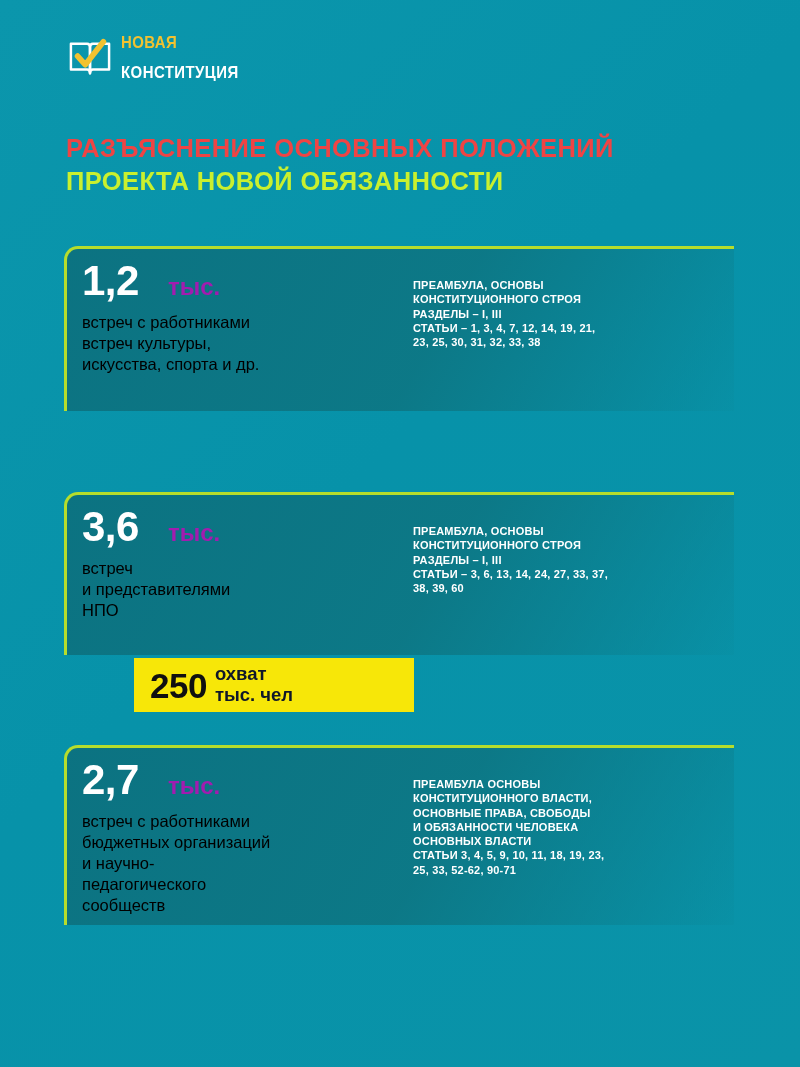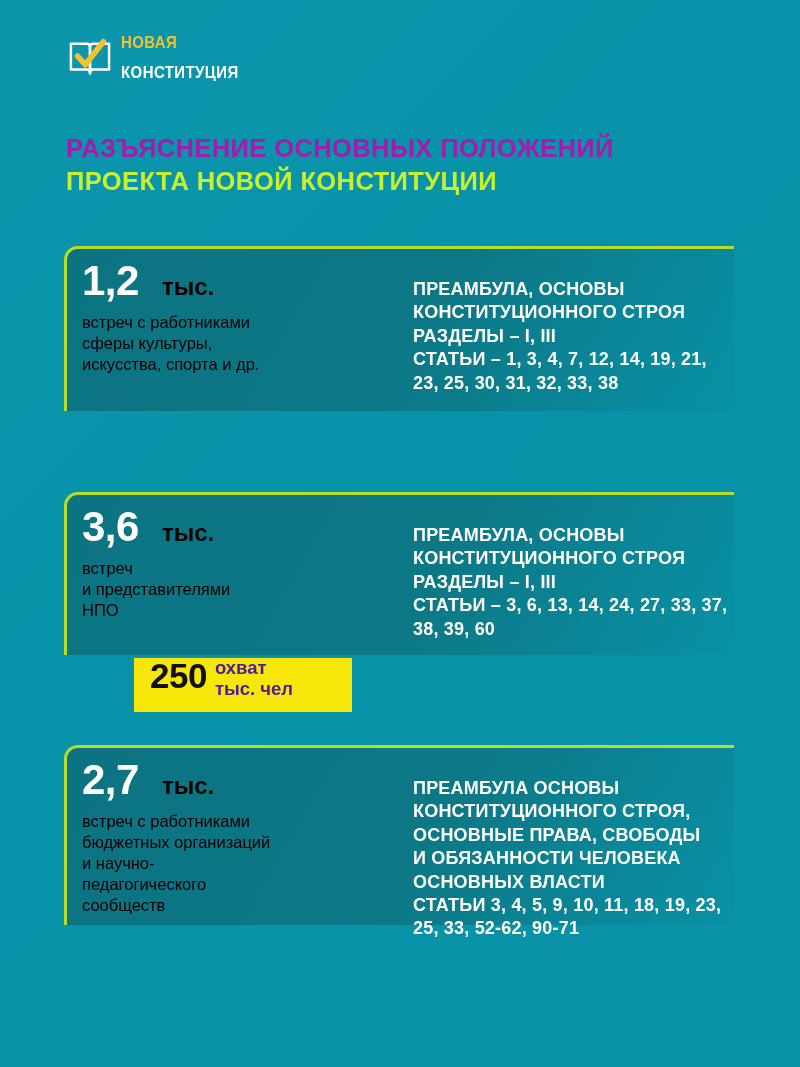--- a/index.html
+++ b/index.html
@@ -63,21 +63,21 @@
     left: 66px;
     top: 132px;
     line-height: 1.28;
   }
   .title-line {
     font-size: 25.5px;
     font-weight: bold;
     letter-spacing: 0.4px;
     white-space: nowrap;
   }
-  .title-line-1 { color: #a21caf; }
+  .title-line-1 { color: #ef4444; }
   .title-line-2 { color: #c9f02e; }
 
   
   .cards {
     position: absolute;
     left: 0;
     top: 0;
     width: 800px;
   }
 
@@ -101,81 +101,81 @@
   .card-left {
     position: absolute;
     left: 18px;
     top: 14px;
     width: 262px;
   }
 
   .stat-row {
     display: flex;
     align-items: baseline;
-    gap: 23px;
+    gap: 29px;
     white-space: nowrap;
   }
   .stat-number {
     font-size: 42px;
     font-weight: bold;
     color: #ffffff;
     letter-spacing: -0.5px;
     line-height: 1;
   }
   .stat-unit {
     font-size: 24px;
     font-weight: bold;
-    color: #000000;
+    color: #a21caf;
     line-height: 1;
   }
 
   .card-desc {
     margin-top: 10px;
     font-size: 16.5px;
     color: #000000;
     line-height: 1.27;
   }
   .card-desc div { white-space: nowrap; }
 
   
   .badge {
     position: absolute;
     left: 70px;
-    width: 218px;
+    width: 280px;
     height: 54px;
     background: #f7e708;
     display: flex;
-    align-items: flex-start;
+    align-items: center;
     padding-left: 16px;
     gap: 8px;
   }
   .badge-number {
     font-size: 35px;
     font-weight: bold;
     color: #101010;
     line-height: 1;
     letter-spacing: -0.5px;
   }
   .badge-label {
     font-size: 18.5px;
     font-weight: bold;
-    color: #4c1d95;
+    color: #0f172a;
     line-height: 1.12;
   }
   .badge-label div { white-space: nowrap; }
 
   
   .card-right {
     position: absolute;
     left: 349px;
     top: 32px;
     width: 380px;
   }
   .ref-line {
-    font-size: 18px;
+    font-size: 11px;
     font-weight: bold;
     color: #ffffff;
     line-height: 1.30;
     letter-spacing: 0.2px;
     white-space: nowrap;
   }
 
   
   #card-1 { top: 246px; }
   #card-1 .card-frame { height: 165px; }
@@ -197,35 +197,35 @@
     <path d="M10 20 L18 29 L37 5" fill="none" stroke="#f2c230" stroke-width="6" stroke-linecap="round" stroke-linejoin="round"></path>
   </svg>
   <div class="logo-words">
     <span class="logo-line1">НОВАЯ</span>
     <span class="logo-line2">КОНСТИТУЦИЯ</span>
   </div>
 </div>
 
 <div class="page-title">
   <div class="title-line title-line-1">РАЗЪЯСНЕНИЕ ОСНОВНЫХ ПОЛОЖЕНИЙ</div>
-  <div class="title-line title-line-2">ПРОЕКТА НОВОЙ КОНСТИТУЦИИ</div>
+  <div class="title-line title-line-2">ПРОЕКТА НОВОЙ ОБЯЗАННОСТИ</div>
 </div>
 
 <div class="cards">
 
   <div class="card" id="card-1">
     <div class="card-frame"></div>
     <div class="card-left">
       <div class="stat-row">
         <span class="stat-number">1,2</span>
         <span class="stat-unit">тыс.</span>
       </div>
       <div class="card-desc">
         <div>встреч с работниками</div>
-        <div>сферы культуры,</div>
+        <div>встреч культуры,</div>
         <div>искусства, спорта и др.</div>
       </div>
     </div>
     <div class="badge">
       <span class="badge-number">250</span>
       <span class="badge-label">
         <div>охват</div>
         <div>тыс. чел</div>
       </span>
     </div>
@@ -272,21 +272,21 @@
         <div>встреч с работниками</div>
         <div>бюджетных организаций</div>
         <div>и научно-</div>
         <div>педагогического</div>
         <div>сообществ</div>
       </div>
     </div>
 
     <div class="card-right">
       <div class="ref-line">ПРЕАМБУЛА ОСНОВЫ</div>
-      <div class="ref-line">КОНСТИТУЦИОННОГО СТРОЯ,</div>
+      <div class="ref-line">КОНСТИТУЦИОННОГО ВЛАСТИ,</div>
       <div class="ref-line">ОСНОВНЫЕ ПРАВА, СВОБОДЫ</div>
       <div class="ref-line">И ОБЯЗАННОСТИ ЧЕЛОВЕКА</div>
       <div class="ref-line">ОСНОВНЫХ ВЛАСТИ</div>
       <div class="ref-line">СТАТЬИ 3, 4, 5, 9, 10, 11, 18, 19, 23,</div>
       <div class="ref-line">25, 33, 52-62, 90-71</div>
     </div>
   </div>
 
 </div>
 

